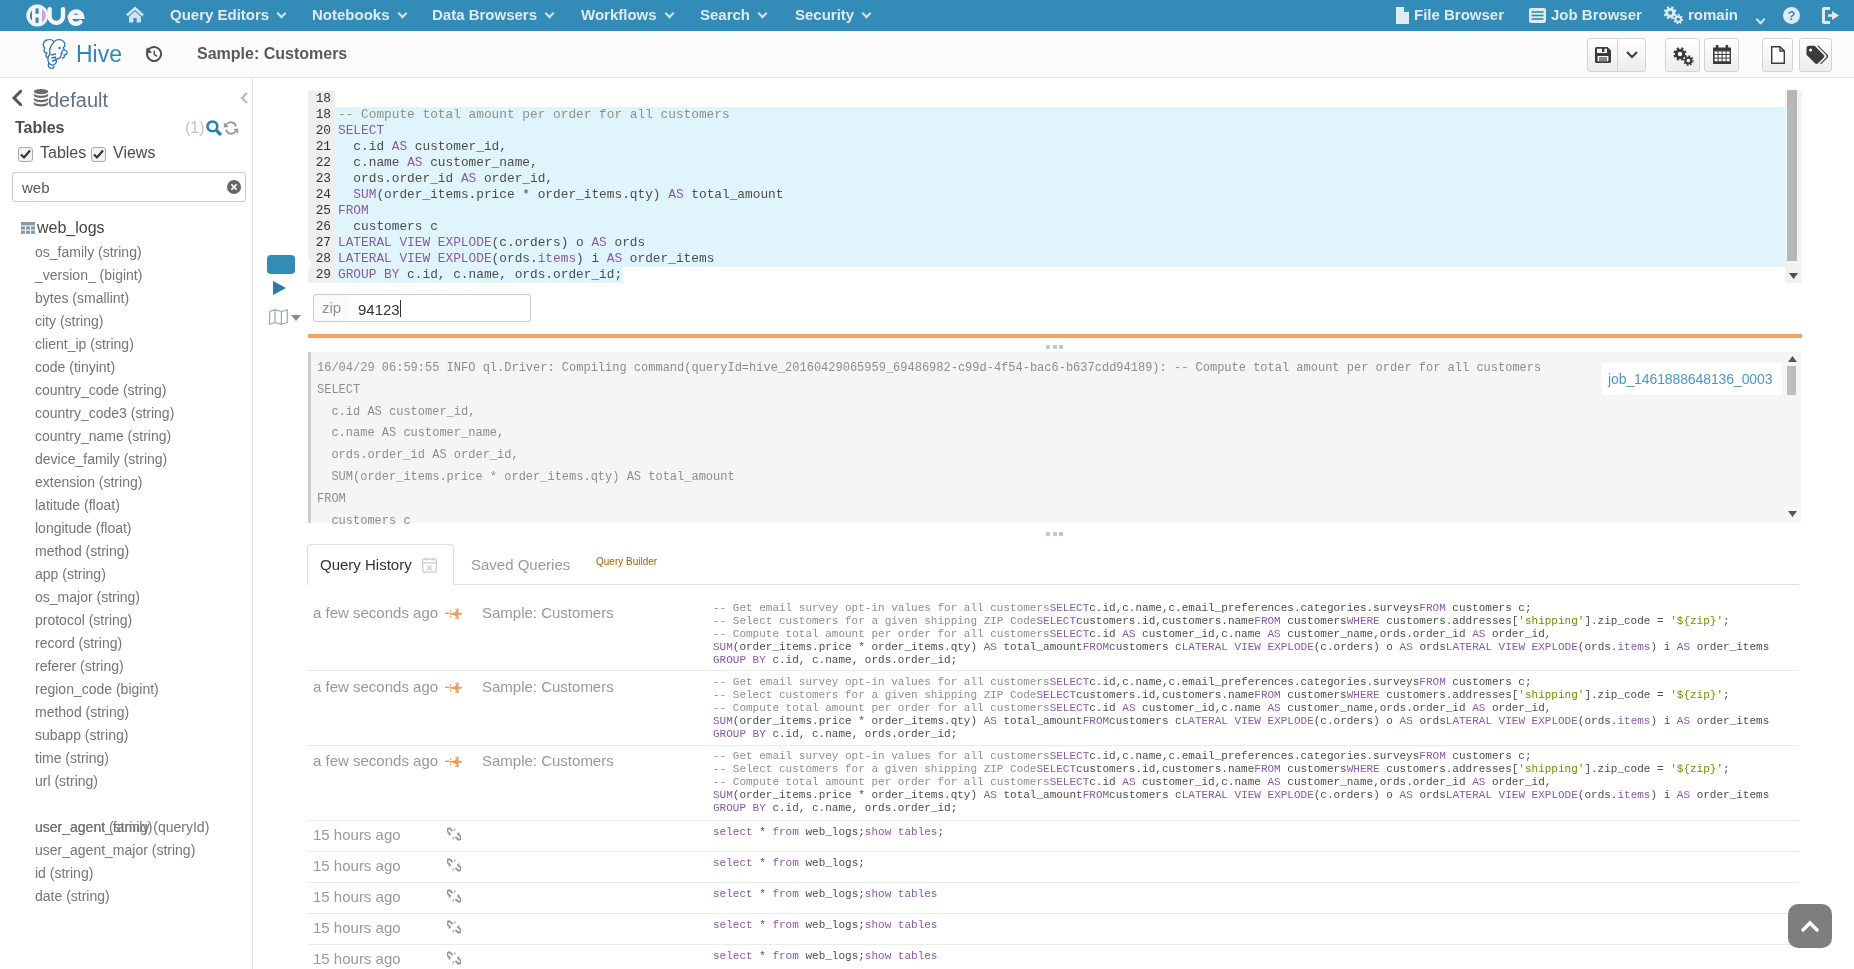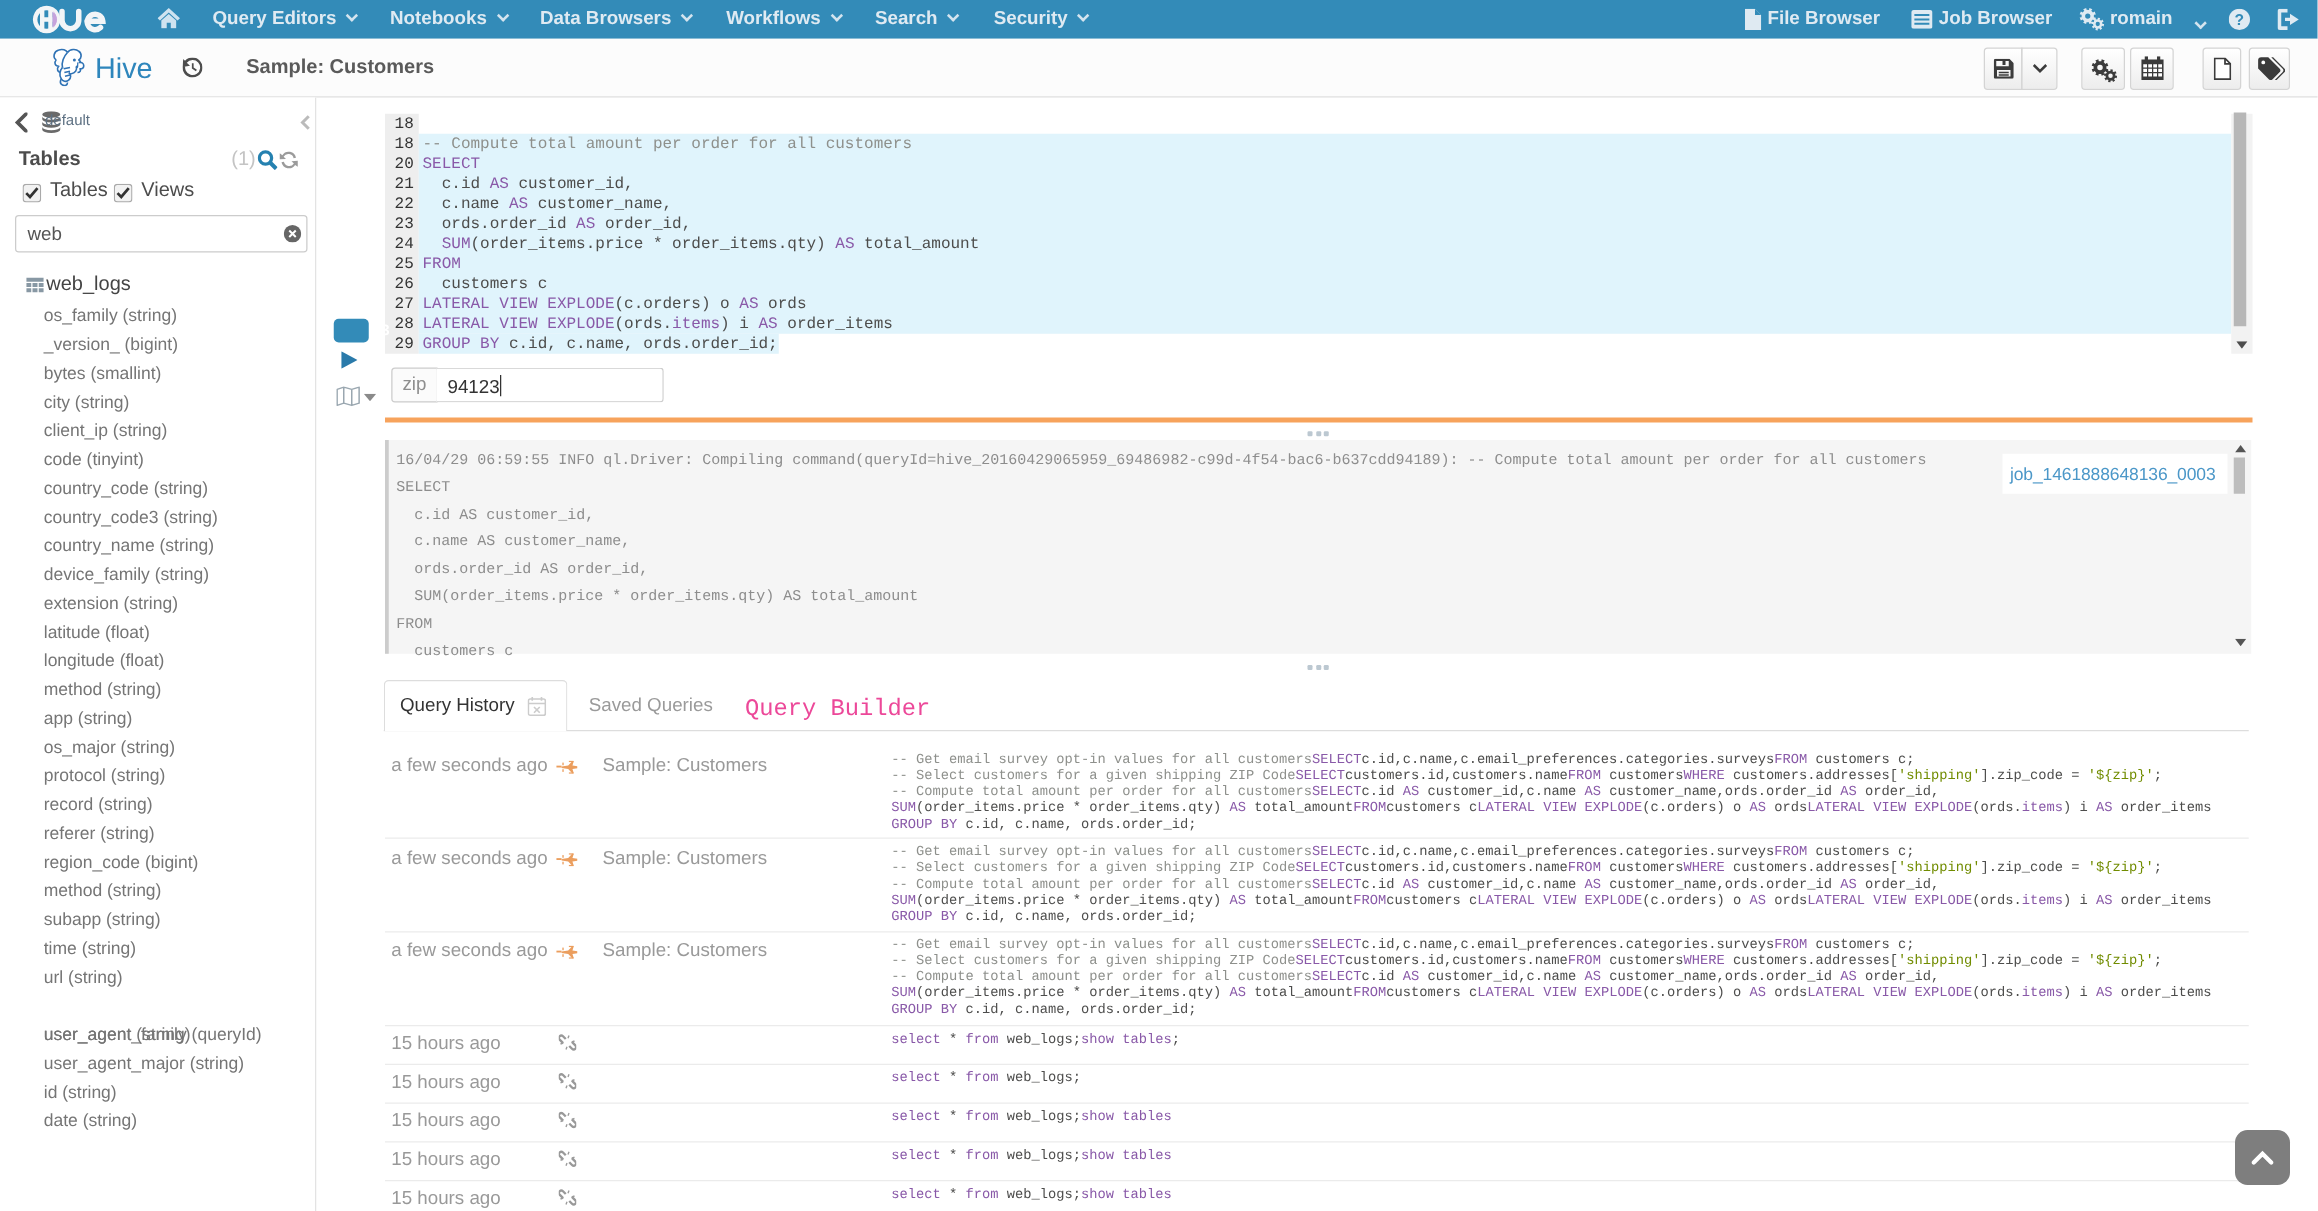--- a/index.html
+++ b/index.html
@@ -182,21 +182,21 @@
     <path d="M10,1 L3,8 10,15" fill="none" stroke="#555" stroke-width="3" stroke-linecap="round"></path>
   </svg>
   <svg class="abs" style="left:33px;top:11px" width="16" height="18" viewBox="0 0 16 18">
     <g fill="#6a6a6a">
       <ellipse cx="8" cy="2.6" rx="7.2" ry="2.6"></ellipse>
       <path d="M0.8,4.2 a7.2,2.6 0 0 0 14.4,0 l0,2.2 a7.2,2.6 0 0 1 -14.4,0 z"></path>
       <path d="M0.8,8.4 a7.2,2.6 0 0 0 14.4,0 l0,2.2 a7.2,2.6 0 0 1 -14.4,0 z"></path>
       <path d="M0.8,12.6 a7.2,2.6 0 0 0 14.4,0 l0,2.2 a7.2,2.6 0 0 1 -14.4,0 z"></path>
     </g>
   </svg>
-  <div class="abs" style="left:36px;top:11px;font-size:12px;color:#5e7183;">default</div>
+  <div class="abs" style="left:48px;top:11px;font-size:20px;color:#5e7183;">default</div>
   <svg class="abs" style="left:240px;top:14px" width="8" height="12" viewBox="0 0 8 12">
     <path d="M7,1 L2,6 7,11" fill="none" stroke="#bbb" stroke-width="2.4"></path>
   </svg>
   <div class="abs" style="left:15px;top:41px;font-size:16px;font-weight:bold;color:#4c4c4c;">Tables</div>
   <div class="abs" style="left:185px;top:41px;font-size:16px;color:#c4c4c4;">(1)</div>
   <svg class="abs" style="left:206px;top:42px" width="16" height="16" viewBox="0 0 16 16">
     <circle cx="6.4" cy="6.4" r="4.9" fill="none" stroke="#2581b0" stroke-width="2.6"></circle>
     <line x1="10.2" y1="10.2" x2="15" y2="15" stroke="#2581b0" stroke-width="3.2"></line>
   </svg>
   <svg class="abs" style="left:223px;top:42px" width="16" height="16" viewBox="0 0 16 16">
@@ -353,21 +353,21 @@
 <svg class="abs" style="left:422px;top:557px" width="15" height="16" viewBox="0 0 15 16">
   <g fill="none" stroke="#ccc" stroke-width="1.3">
     <rect x="0.7" y="2.2" width="13.6" height="13" rx="1.5"></rect>
     <line x1="0.7" y1="5.8" x2="14.3" y2="5.8"></line>
     <line x1="3.8" y1="0.5" x2="3.8" y2="3.5"></line>
       <line x1="11.2" y1="0.5" x2="11.2" y2="3.5"></line>
     <path d="M5.2,8.6 L9.8,13.2 M9.8,8.6 L5.2,13.2"></path>
   </g>
 </svg>
 <div class="abs" style="left:471px;top:556px;font-size:15px;color:#9a9a9a;">Saved Queries</div>
-<div class="abs" style="left:596px;top:556px;font-size:19px;color:#ec4899;font-family:Liberation Mono, monospace;">Query Builder</div>
+<div class="abs" style="left:596px;top:556px;font-size:10px;color:#a16207;">Query Builder</div>
 <div id="hrows">
 <div class="hrow-sep" style="top:670px"></div>
 <div class="hrow-sep" style="top:745px"></div>
 <div class="hrow-sep" style="top:820px"></div>
 <div class="hrow-sep" style="top:851px"></div>
 <div class="hrow-sep" style="top:882px"></div>
 <div class="hrow-sep" style="top:913px"></div>
 <div class="hrow-sep" style="top:944px"></div>
 <div class="htime" style="top:604px">a few seconds ago</div>
 <svg class="abs" style="left:445px;top:608px" width="17" height="12" viewBox="0 0 16 11">

